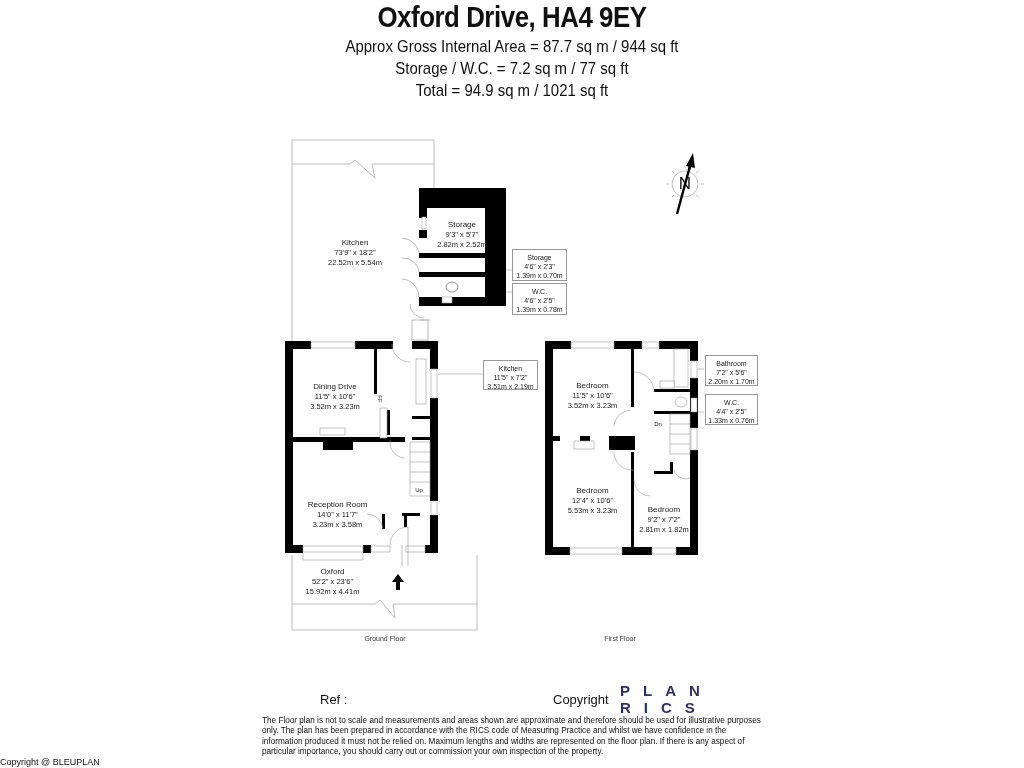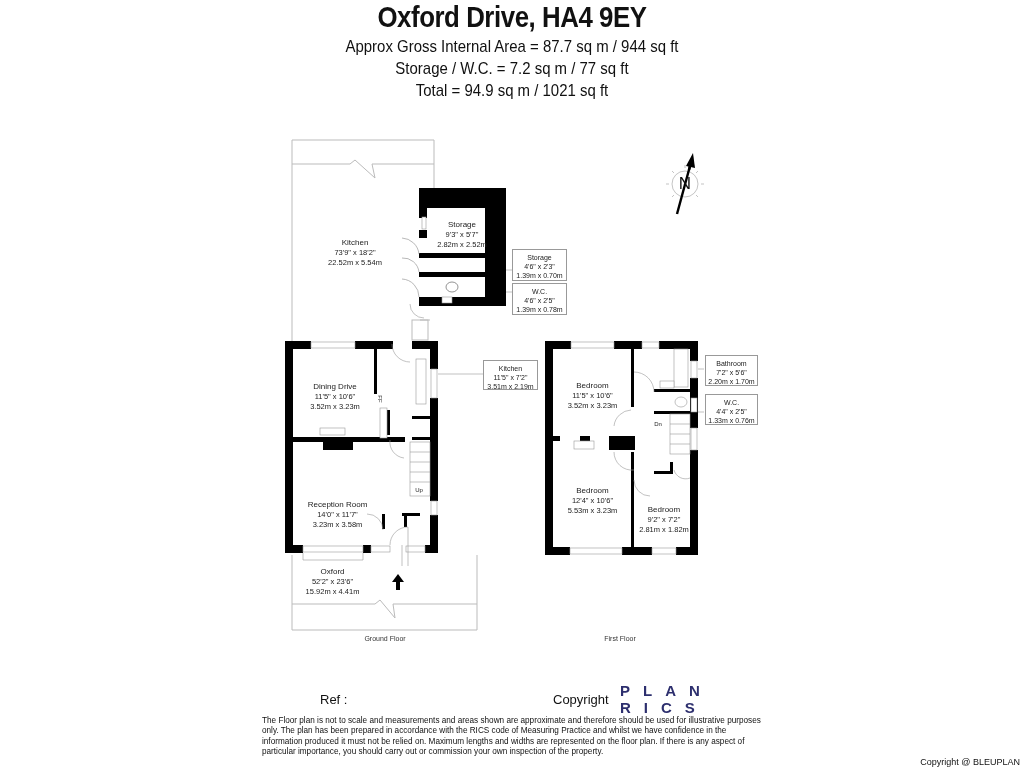--- a/index.html
+++ b/index.html
@@ -8,21 +8,21 @@
   .title { left: 0; width: 1024px; top: 0; text-align: center; font-size: 30px; font-weight: bold; letter-spacing: -0.5px; line-height: 34px; transform: scaleX(0.86); }
   .sub { left: 0; width: 1024px; text-align: center; font-size: 17px; line-height: 21px; transform: scaleX(0.88); }
   .room-label { position: absolute; text-align: center; font-size: 7.5px; line-height: 10px; color: #222; }
   .room-label .nm { font-size: 8px; }
   .callout { position: absolute; border: 1px solid #999; background: #fff; text-align: center; font-size: 7px; line-height: 9px; color: #222; padding: 3px 2px; box-sizing: border-box; }
   .floor-caption { position: absolute; font-size: 7px; color: #333; text-align: center; }
   .ref { left: 320px; top: 692px; font-size: 13px; }
   .copyright-label { left: 553px; top: 692px; font-size: 13px; }
   .logo { left: 620px; top: 682px; font-size: 15px; font-weight: bold; color: #2d2f6e; letter-spacing: 13px; line-height: 17px; }
   .disclaimer { left: 262px; width: 500px; top: 716px; font-size: 8.2px; line-height: 10.4px; text-align: left; color: #111; }
-  .footer-copy { left: 0; width: 1020px; top: 757px; text-align: right; font-size: 9px; }
+  .footer-copy { left: 0; width: 1020px; top: 757px; text-align: left; font-size: 9px; }
 </style>
 </head>
 <body>
 
 <div class="abs title">Oxford Drive, HA4 9EY</div>
 <div class="abs sub" style="top:36px">Approx Gross Internal Area = 87.7 sq m / 944 sq ft</div>
 <div class="abs sub" style="top:58px">Storage / W.C. = 7.2 sq m / 77 sq ft</div>
 <div class="abs sub" style="top:80px">Total = 94.9 sq m / 1021 sq ft</div>
 
 <svg class="abs" style="left:0;top:0" width="1024" height="768">

